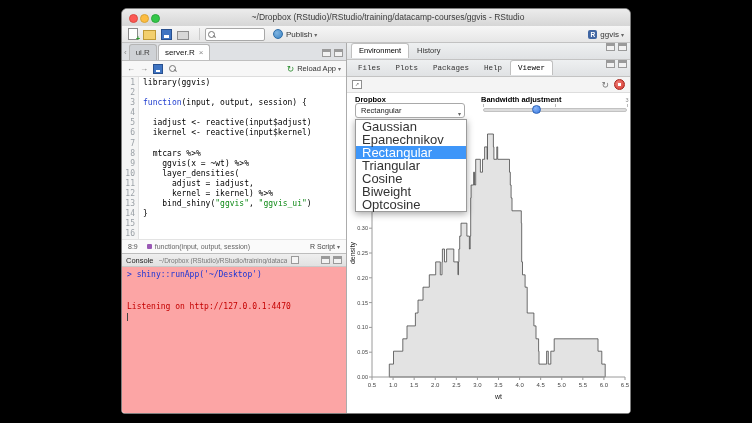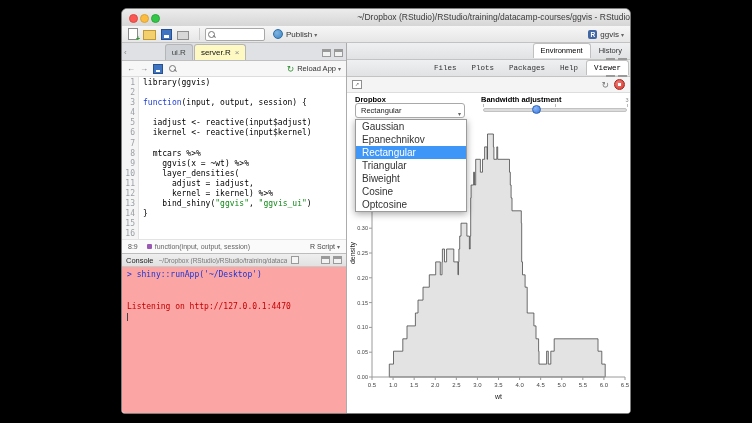--- a/index.html
+++ b/index.html
@@ -4,21 +4,21 @@
 <style>
   html,body{margin:0;padding:0;background:#000;}
   .stage{position:relative;width:752px;height:423px;background:#000;overflow:hidden;
          font-family:"Liberation Sans",sans-serif;-webkit-font-smoothing:antialiased;}
   .window{position:absolute;left:121px;top:8px;width:510px;height:406px;background:#e9e9e9;
           border:1px solid #7d7d7d;border-radius:6px 6px 4px 4px;box-shadow:0 12px 34px rgba(0,0,0,.65);
           overflow:hidden;box-sizing:border-box;}
   
   .titlebar{position:absolute;left:0;top:0;right:0;height:17px;background:linear-gradient(#ececec,#d6d6d6);
             border-bottom:1px solid #b4b4b4;}
-  .titlebar .title{position:absolute;left:0;right:0;top:3px;text-align:right;font-size:8.5px;color:#3a3a3a;
+  .titlebar .title{position:absolute;left:0;right:0;top:3px;text-align:center;font-size:8.5px;color:#3a3a3a;
             white-space:nowrap;overflow:hidden;padding-left:24px;}
   .tl{position:absolute;top:5px;width:7px;height:7px;border-radius:50%;}
   .tl.r{left:7px;background:#fc5753;border:0.5px solid #d94c44;}
   .tl.y{left:18px;background:#fdbc40;border:0.5px solid #d8a437;}
   .tl.g{left:29px;background:#33c748;border:0.5px solid #2aa73c;}
   
   .main-toolbar{position:absolute;left:0;top:17px;right:0;height:17px;background:linear-gradient(#f6f6f6,#e6e6e6);
             border-bottom:1px solid #c2c2c2;display:flex;align-items:center;padding:0 6px;box-sizing:border-box;}
   .mt-ic{margin-right:5px;position:relative;flex:none;}
   .ic-doc{width:8px;height:10px;background:#fff;border:1px solid #8a8a8a;}
@@ -45,21 +45,21 @@
   .panes{position:absolute;left:0;top:34px;right:0;bottom:0;background:#fff;}
   .left-col{position:absolute;left:0;top:0;width:225px;bottom:0;border-right:1px solid #acacac;box-sizing:border-box;}
   .right-col{position:absolute;left:225px;top:0;right:0;bottom:0;}
   
   .source-pane{position:absolute;left:0;top:0;right:0;height:210px;}
   .tabbar{position:absolute;left:0;top:0;right:0;height:18px;background:#dfe1e4;border-bottom:1px solid #bfbfbf;
           display:flex;align-items:flex-end;padding-left:2px;box-sizing:border-box;}
   .chev{font-size:8px;color:#888;margin:0 2px 3px 0;}
   .stab{height:15px;line-height:15px;font-size:8px;color:#444;background:#cfd2d6;border:1px solid #b5b5b5;
         border-bottom:none;border-radius:3px 3px 0 0;padding:0 6px;margin-right:1px;white-space:nowrap;}
-  .stab.active{background:#fef9c3;color:#111;}
+  .stab.active{background:#ffffff;color:#111;}
   .stab .x{color:#888;margin-left:4px;font-size:8px;}
   .pane-btns{margin-left:auto;display:flex;align-items:center;margin-bottom:3px;margin-right:3px;}
   .pb{width:7px;height:6px;border:1px solid #9a9a9a;background:#f2f2f2;margin-left:3px;position:relative;}
   .pb::before{content:"";position:absolute;left:0;right:0;top:0;height:1.5px;background:#9a9a9a;}
   .ed-toolbar{position:absolute;left:0;top:18px;right:0;height:16px;background:#f7f7f7;border-bottom:1px solid #ddd;
           display:flex;align-items:center;padding:0 5px;box-sizing:border-box;font-size:9px;color:#777;}
   .ed-toolbar .arr{margin-right:5px;font-size:8px;}
   .ed-save{width:8px;height:8px;background:#3f74c2;border:1px solid #28508f;position:relative;margin-right:6px;}
   .ed-save i{position:absolute;left:2px;bottom:1px;width:4px;height:2px;background:#fff;}
   .reload{margin-left:auto;display:flex;align-items:center;}
@@ -85,21 +85,21 @@
   .console-header .clabel{font-size:7.5px;font-weight:normal;color:#222;margin-right:5px;}
   .console-header .cpath{font-size:6.5px;color:#777;white-space:nowrap;overflow:hidden;max-width:128px;}
   .mini-ic{width:6px;height:6px;border:1px solid #9a9a9a;background:#f5f5f5;margin-left:4px;position:relative;flex:none;}
   .console-body{position:absolute;left:0;top:14px;right:0;bottom:0;background:#fca5a5;padding:3px 5px;
           font-family:"DejaVu Sans Mono",monospace;font-size:8px;line-height:10.5px;overflow:hidden;}
   .cline.input{color:#1a35d6;}
   .cline.message{color:#c40000;}
   .ccaret{display:inline-block;width:1px;height:8px;background:#444;vertical-align:text-bottom;}
   
   .ptabbar{position:absolute;left:0;right:0;height:17px;background:linear-gradient(#eef0f1,#e0e2e4);
-          border-bottom:1px solid #c3c3c3;display:flex;align-items:flex-end;padding-left:4px;box-sizing:border-box;flex-direction:column;}
+          border-bottom:1px solid #c3c3c3;display:flex;align-items:flex-start;padding-left:4px;box-sizing:border-box;}
   .envbar{top:0;}
   .filesbar{top:17px;font-family:Liberation Mono, monospace;}
   .ptab{height:14px;line-height:14px;font-size:7.5px;color:#333;padding:0 7px;margin-right:1px;border-radius:3px 3px 0 0;}
   .ptab.active{background:#fff;border:1px solid #c0c0c0;border-bottom:none;color:#000;}
   .viewer-toolbar{position:absolute;left:0;top:34px;right:0;height:16px;background:#f4f4f4;border-bottom:1px solid #ddd;
           display:flex;align-items:center;padding:0 5px;box-sizing:border-box;}
   .ic-popout{width:8px;height:7px;border:1px solid #8f8f8f;background:#fff;font-size:5px;color:#666;
           line-height:6px;text-align:center;}
   .ic-refresh{margin-left:auto;font-size:9px;color:#777;margin-right:5px;}
   .ic-stop{width:9px;height:9px;border-radius:50%;background:radial-gradient(circle at 35% 35%,#f07a74,#d33a30);
@@ -108,21 +108,21 @@
   
   .viewer-body{position:absolute;left:0;top:50px;right:0;bottom:0;background:#fff;overflow:hidden;}
   .shiny-label{position:absolute;font-size:7.5px;font-weight:bold;color:#000;}
   .kernel-label{left:8px;top:2px;}
   .bw-label{left:134px;top:2px;}
   .selectbox{position:absolute;left:8px;top:10px;width:110px;height:15px;background:#fff;border:1px solid #a9a9a9;
           border-radius:3px;box-sizing:border-box;font-size:7.5px;color:#222;line-height:13px;padding-left:5px;z-index:11;}
   .selectbox .caret{position:absolute;right:3px;top:4px;}
   .dropdown{position:absolute;left:8px;top:26px;width:110px;background:#fff;border:1px solid #9b9b9b;
           box-shadow:0 2px 7px rgba(0,0,0,.35);z-index:10;}
-  .opt{height:13px;line-height:13px;font-size:10px;color:#333;padding-left:6px;white-space:nowrap;}
+  .opt{height:13px;line-height:13px;font-size:13px;color:#333;padding-left:6px;white-space:nowrap;}
   .opt.selected{background:#3e96f9;color:#fff;}
   .slider{position:absolute;left:134px;top:2px;width:148px;height:26px;}
   .slider-ticklabel{position:absolute;top:2px;font-size:5.5px;color:#888;transform:translateX(-50%);}
   .slider-tickmark{position:absolute;top:9px;width:1px;height:3px;background:#bbb;}
   .slider-track{position:absolute;left:2px;right:2px;top:13px;height:4px;background:#dcdcdc;border:1px solid #c2c2c2;
           border-radius:2px;box-sizing:border-box;}
   .slider-handle{position:absolute;top:10px;width:9px;height:9px;border-radius:50%;
           background:radial-gradient(circle at 35% 30%,#8ab6f8,#3a7ae0);border:1px solid #2b62b8;box-sizing:border-box;}
   .plot-svg{position:absolute;left:0;top:30px;z-index:1;font-family:"Liberation Sans",sans-serif;}
 </style>
@@ -164,21 +164,21 @@
       </span>
     </div>
 
     <div class="panes">
 
       <div class="left-col">
 
         <div class="source-pane">
           <div class="tabbar">
             <span class="chev">‹</span>
-            <span id="source-tabs" style="display:flex;align-items:flex-start;margin-left:36px;">
+            <span id="source-tabs" style="display:flex;align-items:flex-start;">
                 <span class="stab">ui.R</span>
                 <span class="stab active">server.R<span class="x">×</span></span>
               </span>
             <span class="pane-btns">
               <span class="pb"></span>
               <span class="pb"></span>
             </span>
           </div>
           <div class="ed-toolbar">
             <span class="arr">←</span>
@@ -285,22 +285,22 @@
           <div class="shiny-label kernel-label">Dropbox</div>
           <div class="selectbox">
             <span>Rectangular</span>
             <span class="caret">▾</span>
           </div>
           <div class="dropdown" id="kernel-menu">
               <div class="opt">Gaussian</div>
               <div class="opt">Epanechnikov</div>
               <div class="opt selected">Rectangular</div>
               <div class="opt">Triangular</div>
+              <div class="opt">Cosine</div>
               <div class="opt">Biweight</div>
-              <div class="opt">Cosine</div>
               <div class="opt">Optcosine</div>
             </div>
 
           <div class="shiny-label bw-label">Bandwidth adjustment</div>
           <div class="slider">
             <div id="slider-ticks">
                 <span class="slider-ticklabel" style="left: 2px;">1</span>
                 <span class="slider-tickmark" style="left: 2px;"></span>
                 <span class="slider-ticklabel" style="left: 74px;">2</span>
                 <span class="slider-tickmark" style="left: 74px;"></span>

